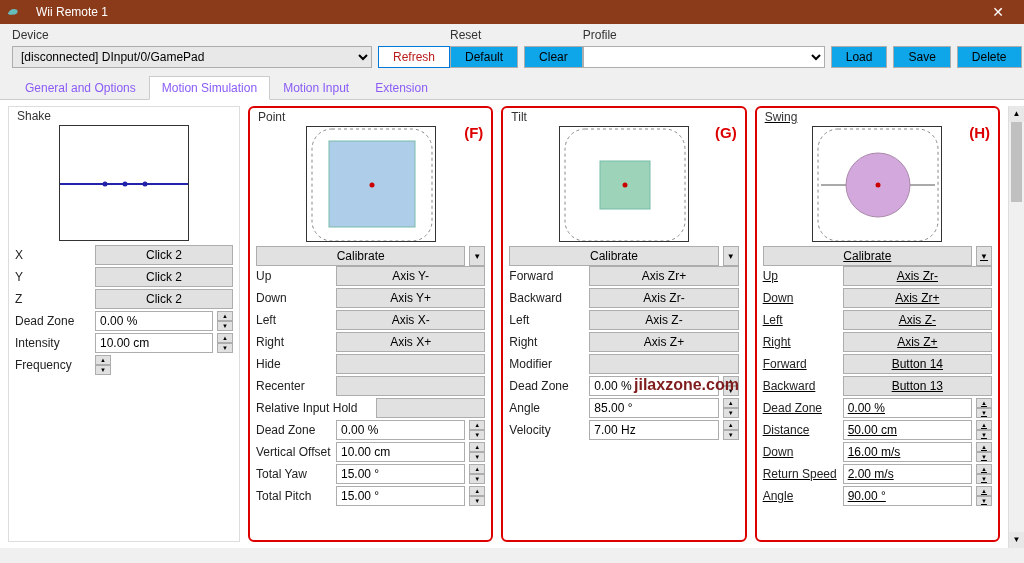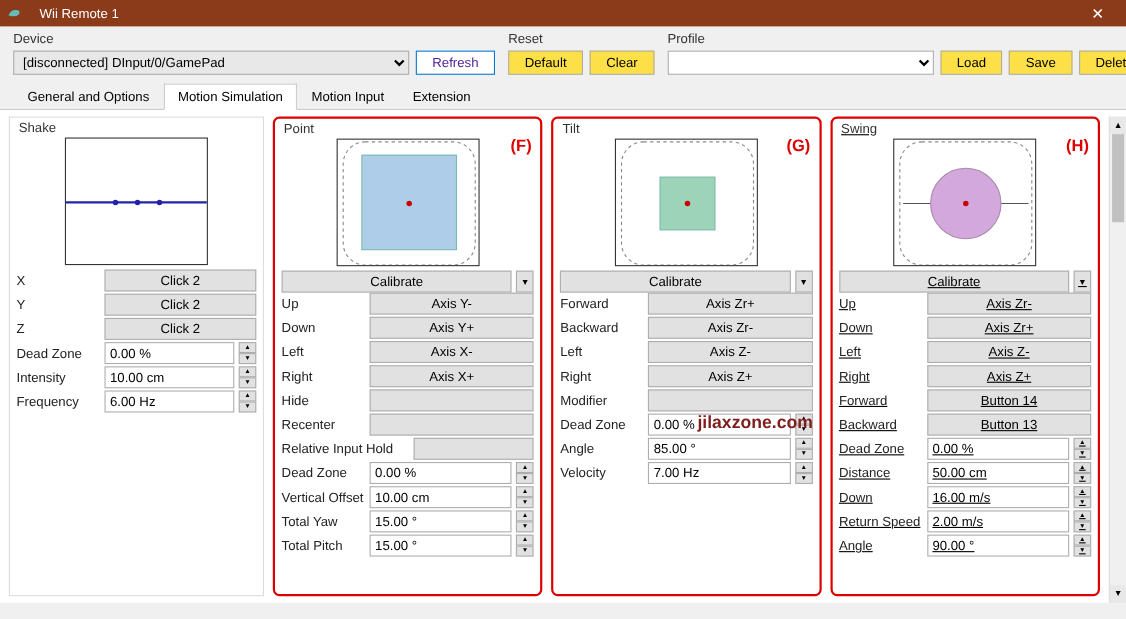--- a/index.html
+++ b/index.html
@@ -1,29 +1,29 @@
 <!DOCTYPE html>
 <html><head>
 <meta charset="utf-8">
 <style>
 * { box-sizing: border-box; margin: 0; padding: 0; font-family: "Segoe UI", Tahoma, sans-serif; font-size: 12px; }
 body { background: #f0f0f0; width: 1024px; height: 563px; overflow: hidden; }
 .titlebar { background: #8b3a1a; color: #fff; height: 24px; display: flex; align-items: center; padding: 0 6px; justify-content: space-between; }
 .titlebar .title { display: flex; align-items: center; gap: 16px; }
 .titlebar .close { width: 40px; text-align: center; font-size: 14px; }
-.toprow { display: flex; gap: 12px; padding: 4px 12px 8px 12px; align-items: flex-end; }
+.toprow { display: flex; gap: 0; padding: 4px 12px 8px 12px; align-items: flex-end; }
 .group { display: flex; flex-direction: column; gap: 2px; }
 .group .label { font-size: 12px; color: #333; margin-bottom: 2px; }
 .group .controls { display: flex; gap: 6px; align-items: center; }
 select.device { width: 360px; height: 22px; background: #e8e8e8; border: 1px solid #adadad; padding: 0 4px; }
-button.btn { height: 22px; border: 1px solid #adadad; background: #fde047; padding: 0 14px; cursor: pointer; }
-button.btn.refresh { border: 1px solid #0078d7; background: #fff; color: #4c1d95; }
+button.btn { height: 22px; border: 1px solid #adadad; background: #0ea5e9; padding: 0 14px; cursor: pointer; }
+button.btn.refresh { border: 1px solid #0078d7; background: #fff; color: #b91c1c; }
 select.profile { width: 242px; height: 22px; background: #fff; border: 1px solid #adadad; }
 .tabs { display: flex; border-bottom: 1px solid #ccc; padding-left: 12px; }
-.tab { padding: 4px 12px; border: 1px solid transparent; border-bottom: none; background: transparent; cursor: pointer; color: #000000; }
+.tab { padding: 4px 12px; border: 1px solid transparent; border-bottom: none; background: transparent; cursor: pointer; color: #8b5cf6; }
 .tab.active { background: #fff; border-color: #ccc; border-bottom: 1px solid #fff; margin-bottom: -1px; }
 .content { display: flex; padding: 6px 8px; gap: 8px; background: #fff; height: 448px; position: relative; }
 .panel { border: 1px solid #ddd; padding: 2px 6px 6px 6px; flex: 1; min-width: 0; display: flex; flex-direction: column; }
 .panel.highlight { border: 2px solid #d00; border-radius: 6px; }
 .panel-title { font-size: 12px; color: #333; padding: 0 0 2px 2px; }
 .viz-wrap { display: flex; justify-content: center; position: relative; margin-bottom: 4px; }
 .viz { width: 130px; height: 116px; border: 1px solid #333; background: #fff; position: relative; overflow: hidden; }
 .anno { position: absolute; right: 2px; top: -2px; color: #d00; font-weight: bold; font-size: 15px; }
 .rows { display: flex; flex-direction: column; gap: 2px; }
 .row { display: flex; align-items: center; gap: 4px; }
@@ -127,21 +127,20 @@
         <div class="row">
           <div class="lbl">Intensity</div>
           <div class="num">10.00 cm</div>
           <div class="spin">
             <div>▲</div>
             <div>▼</div>
           </div>
         </div>
         <div class="row">
           <div class="lbl">Frequency</div>
-          <div class="num">6.00 Hz</div>
           <div class="spin">
             <div>▲</div>
             <div>▼</div>
           </div>
         </div>
       </div>
   </div>
 
   <div class="panel highlight">
     <div class="panel-title">Point</div>

